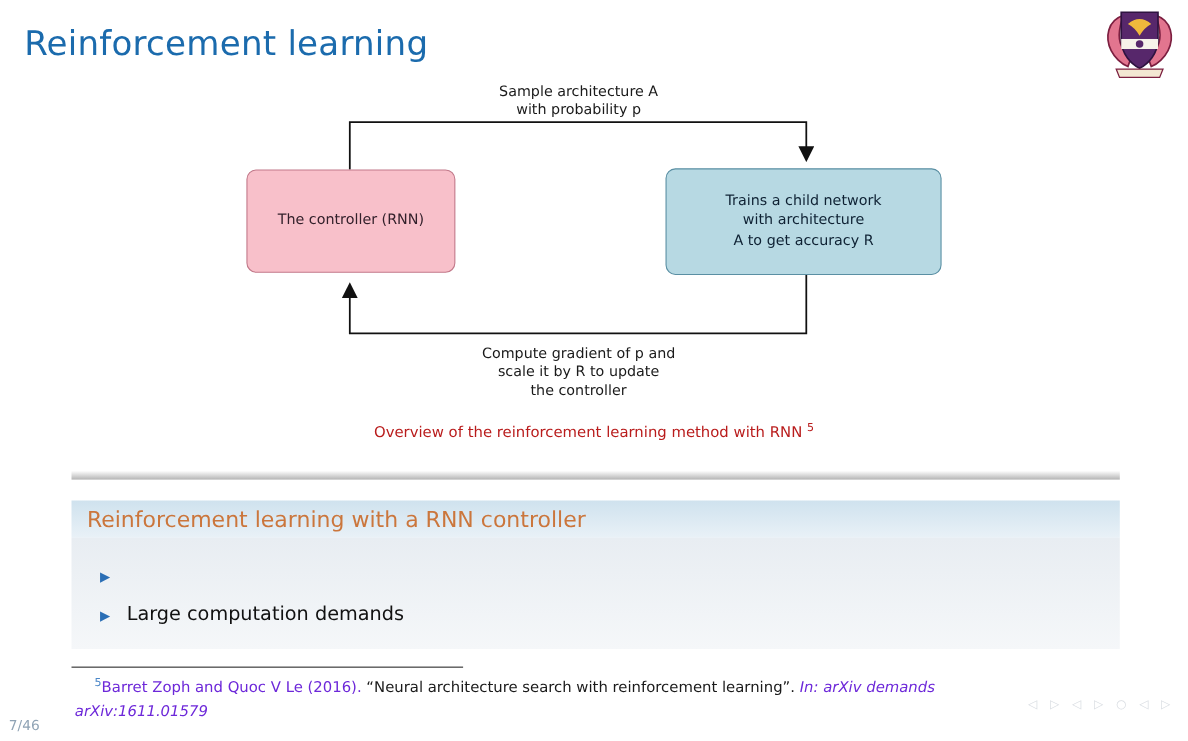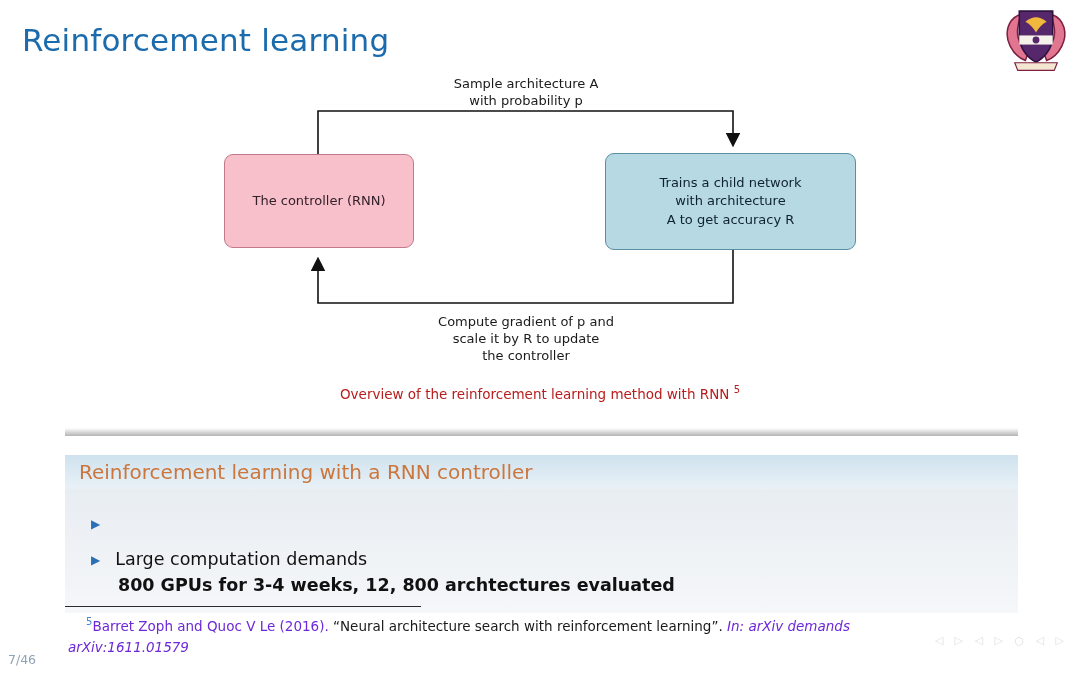--- a/index.html
+++ b/index.html
@@ -110,21 +110,20 @@
 <div class="abs block">
   <div class="block-header">Reinforcement learning with a RNN controller</div>
   <div class="block-body">
     <div class="bullet-row">
       <span class="bullet-marker">▶</span>
     </div>
     <div class="bullet-row">
       <span class="bullet-marker">▶</span>
       <span>Large computation demands</span>
     </div>
-    <div class="bullet-sub">800 GPUs for 3-4 weeks, 12, 800 archtectures evaluated</div>
   </div>
 </div>
 
 <div class="abs fnrule"></div>
 <div class="abs footnote">
   <span class="fn-mark">5</span><span class="fn-blue">Barret Zoph and Quoc V Le (2016).</span><span> “Neural architecture search with reinforcement learning”. </span><span class="fn-blue fn-italic">In: arXiv demands</span><br>
   <span class="fn-blue fn-italic">arXiv:1611.01579</span>
 </div>
 
 <div class="abs page-num">7/46</div>

